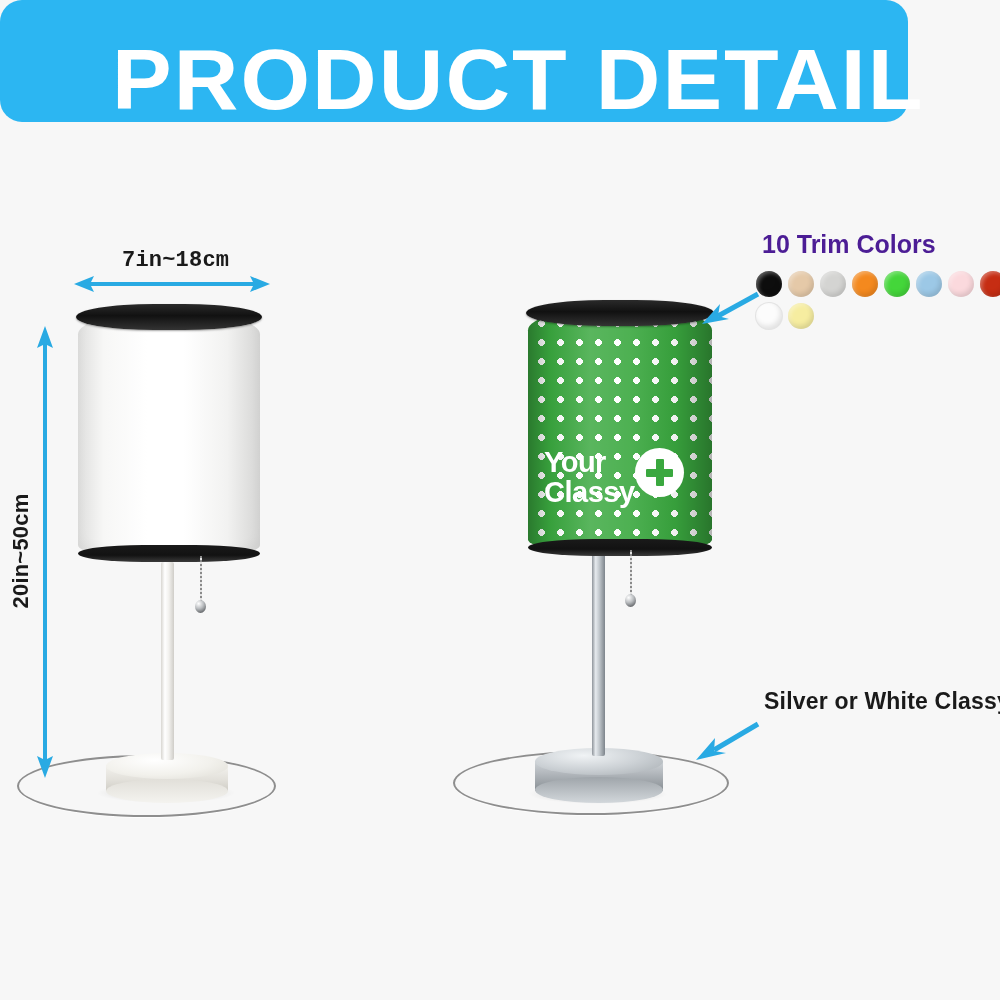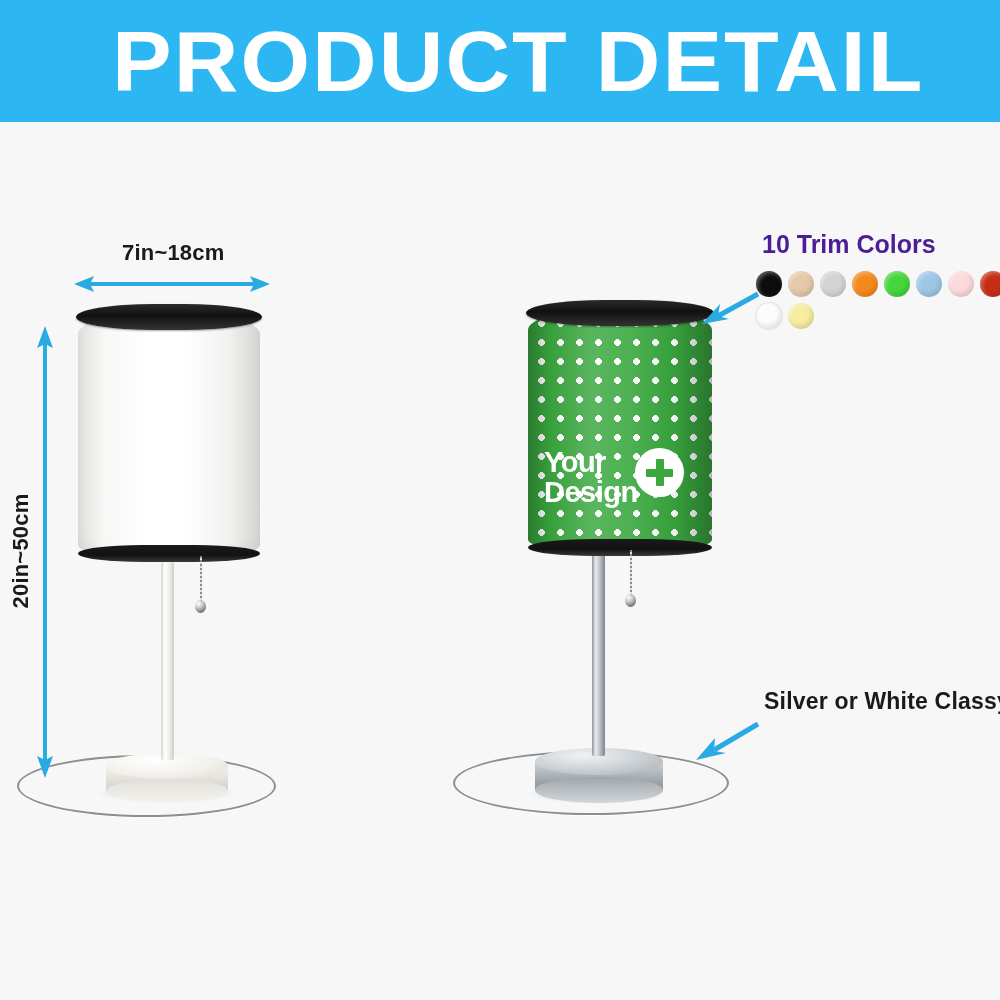--- a/index.html
+++ b/index.html
@@ -16,25 +16,26 @@
     height: 1000px;
     background: #f7f7f7;
     overflow: hidden;
   }
 
   
   #header-banner {
     position: absolute;
     left: 0;
     top: 0;
-    width: 1000px;
+    width: 908px;
     height: 122px;
     background: #2cb6f2;
     display: flex;
-    align-items: center;
+    align-items: flex-end;
+    border-radius: 22px;
   }
   #header-title {
     margin-left: 112px;
     color: #ffffff;
     font-family: "Liberation Sans Narrow", "Liberation Sans", sans-serif;
     font-size: 86px;
     font-weight: bold;
     letter-spacing: 2px;
     line-height: 1;
     transform: scaleX(1.04);
@@ -230,21 +231,21 @@
     </div>
 
     <div class="pull-chain" style="left:200px;top:556px;height:48px;"></div>
     <div class="pull-bead" style="left:195px;top:600px;"></div>
 
     <svg class="arrow-svg" style="left:74px;top:272px;" width="196" height="24" viewBox="0 0 196 24">
       <line x1="14" y1="12" x2="182" y2="12" stroke="#29aae3" stroke-width="4"></line>
       <polygon points="0,12 20,4 16,12 20,20" fill="#29aae3"></polygon>
       <polygon points="196,12 176,4 180,12 176,20" fill="#29aae3"></polygon>
     </svg>
-    <div class="label-text" style="left:122px;top:240px;">7in~18cm</div>
+    <div class="label-text" style="left:122px;top:248px;font-family:Liberation Mono, monospace;">7in~18cm</div>
 
     <svg class="arrow-svg" style="left:33px;top:326px;" width="24" height="452" viewBox="0 0 24 452">
       <line x1="12" y1="14" x2="12" y2="436" stroke="#29aae3" stroke-width="4"></line>
       <polygon points="12,0 4,22 12,18 20,22" fill="#29aae3"></polygon>
       <polygon points="12,452 4,430 12,434 20,430" fill="#29aae3"></polygon>
     </svg>
     <div class="label-text" style="left:-36px;top:538px;transform:rotate(-90deg);transform-origin:center center;">20in~50cm</div>
   </div>
 
   <div class="lamp" style="left:430px;top:0;width:350px;height:1000px;">
@@ -271,21 +272,21 @@
         <div id="design-art" style="background-image:radial-gradient(circle, #ffffff 3.2px, rgba(255,255,255,0) 3.6px);
                     background-size:19px 19px;background-position:4px 6px;"></div>
 
         <div style="position:absolute;left:0;top:0;width:100%;height:100%;
                     background:linear-gradient(90deg, rgba(0,0,0,.28) 0%, rgba(0,0,0,.05) 12%,
                       rgba(255,255,255,.16) 34%, rgba(255,255,255,.10) 55%,
                       rgba(0,0,0,.06) 80%, rgba(0,0,0,.30) 100%);"></div>
 
         <div id="design-text">
           <span>Your</span>
-          <span id="design-line2">Design</span>
+          <span id="design-line2">Classy</span>
         </div>
         <div id="design-plus-badge">
           <span class="plus-bar-h"></span>
           <span class="plus-bar-v"></span>
         </div>
       </div>
 
       <div class="shade-trim-bottom" style="left:0px;top:231px;width:184px;"></div>
       <div class="shade-trim-top" style="top:-8px;"></div>
     </div>

